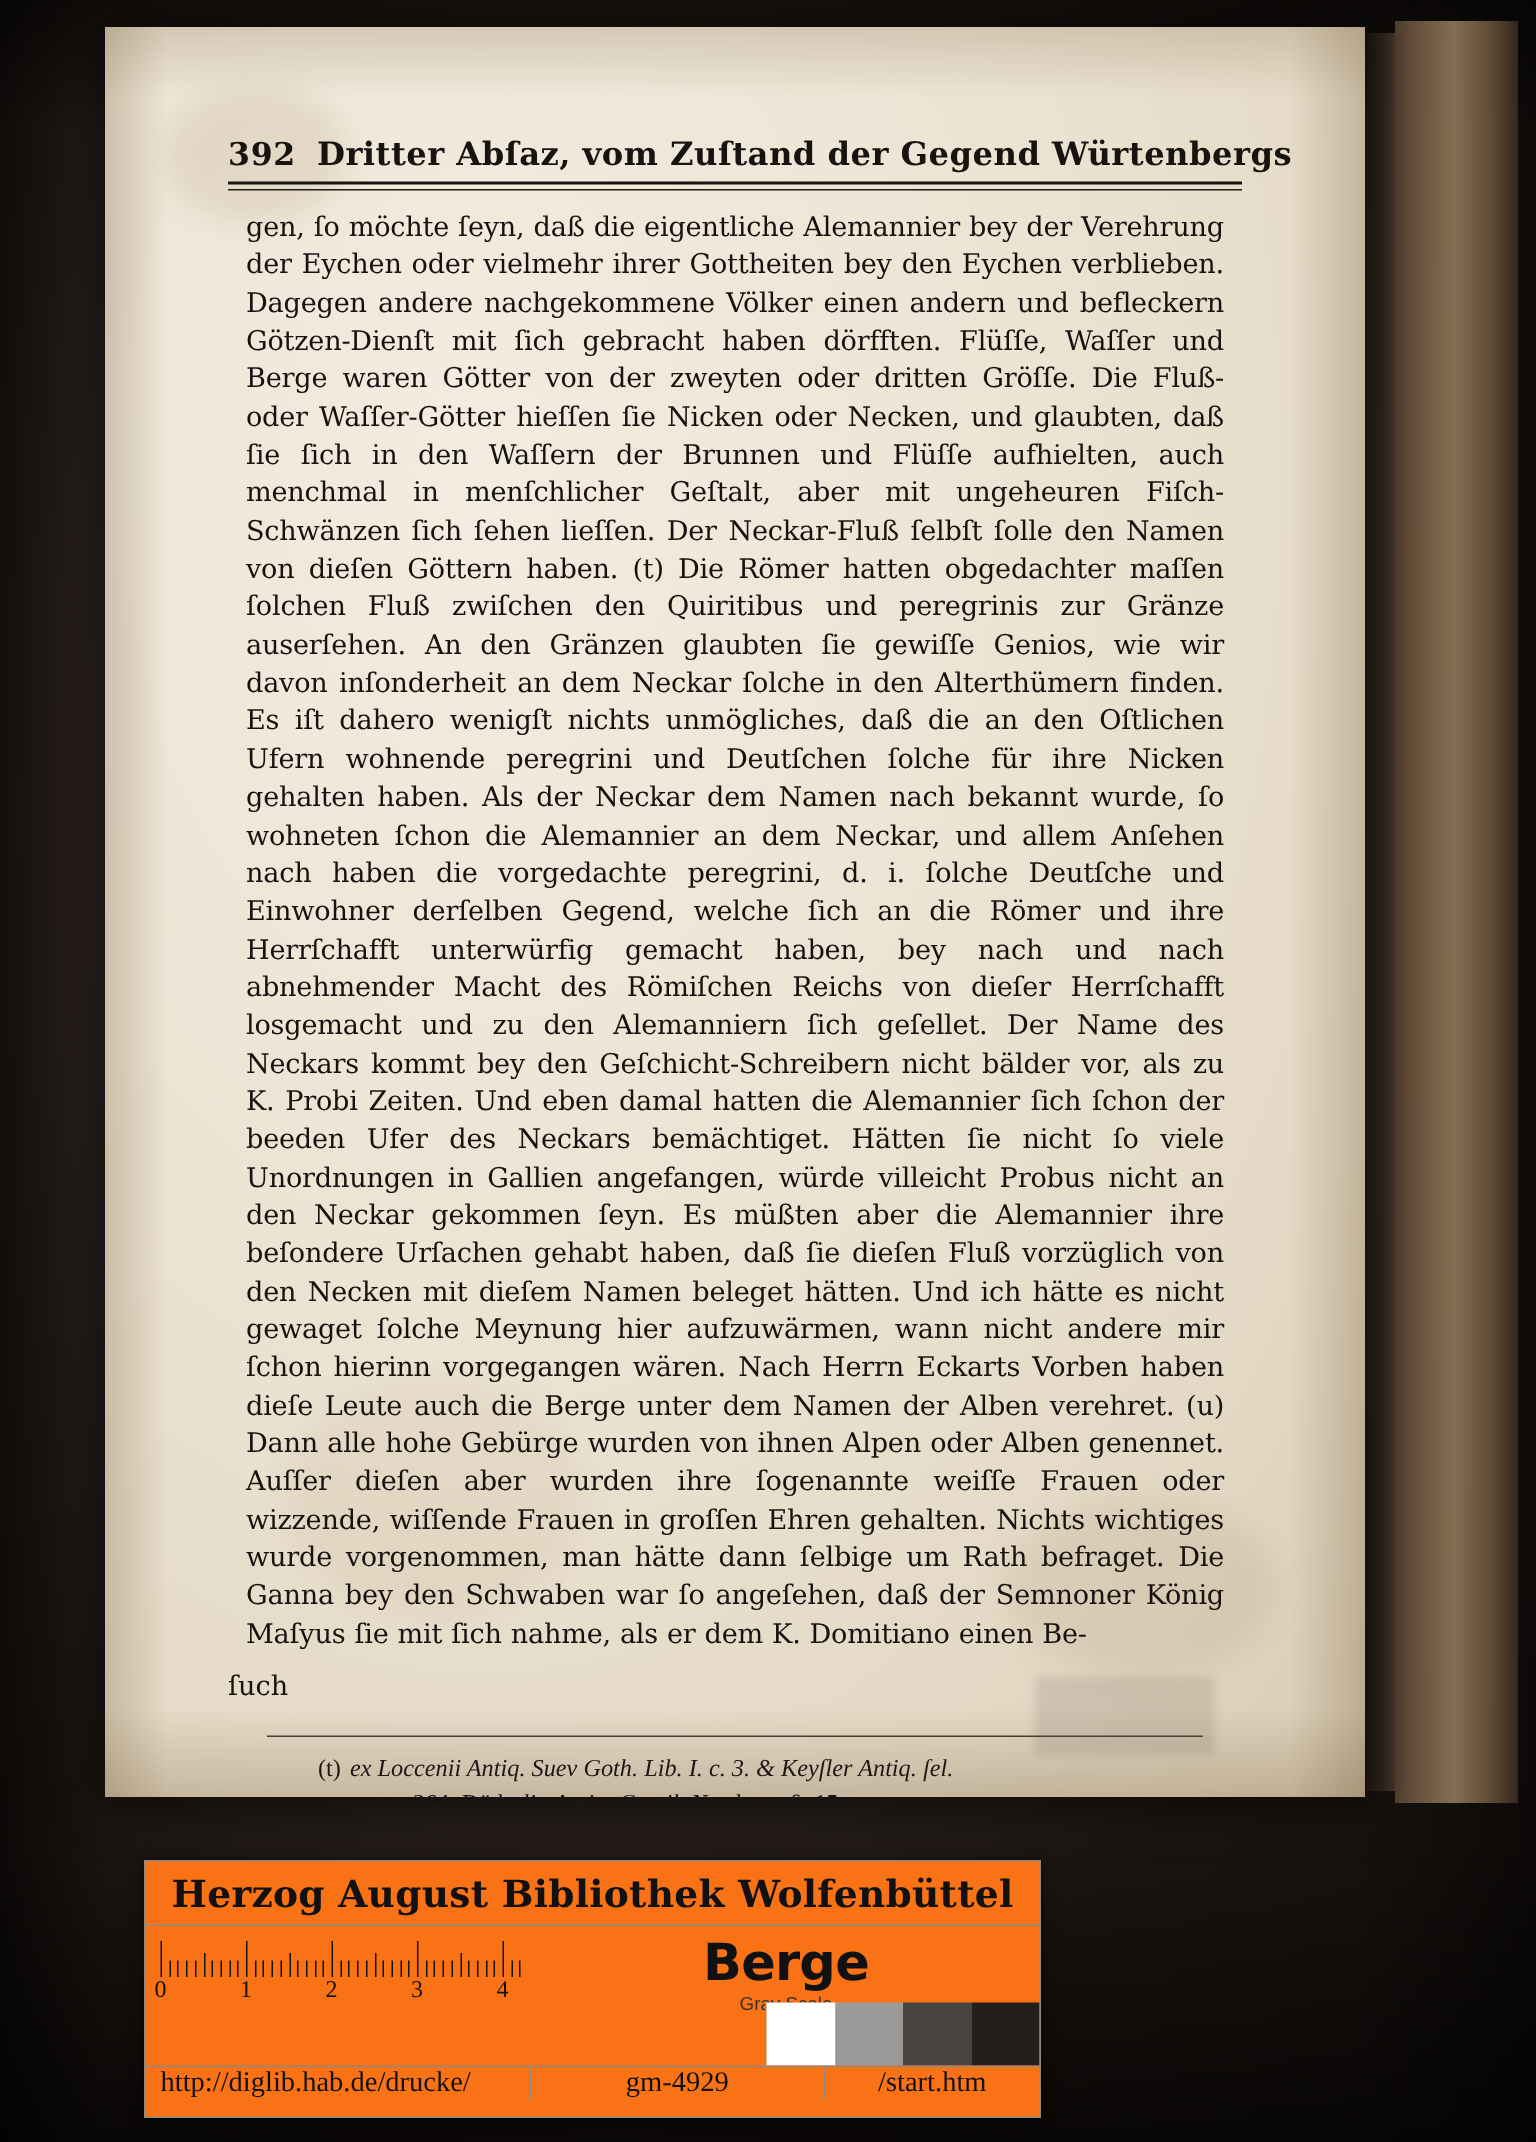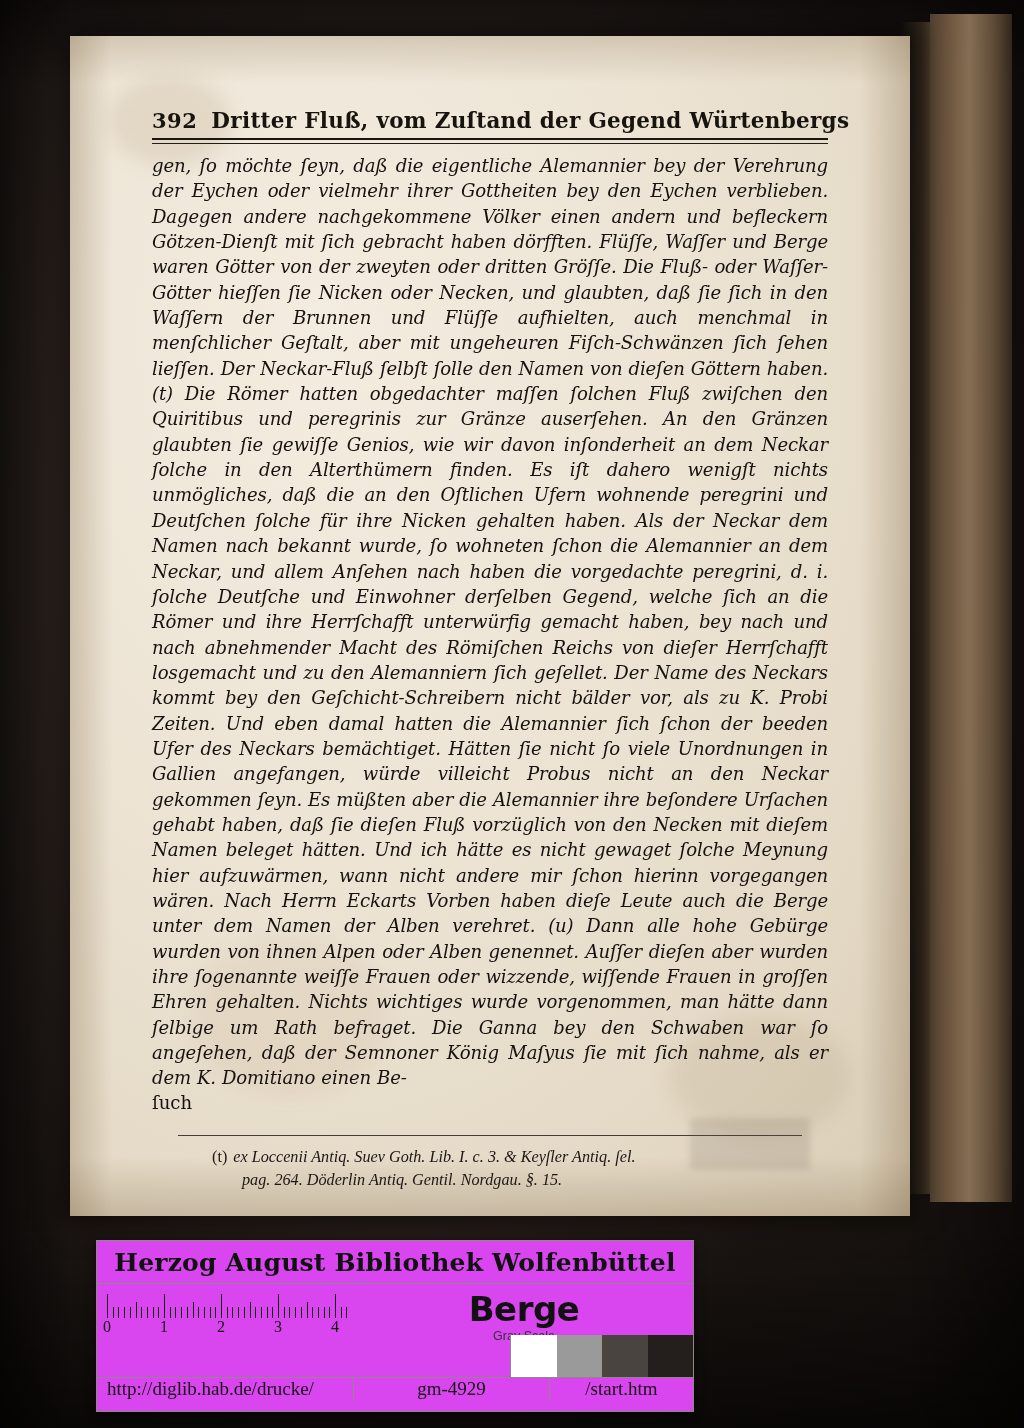--- a/index.html
+++ b/index.html
@@ -43,21 +43,21 @@
   #book-edge-2 {
     position: absolute;
     left: 900px; top: 22px;
     width: 36px; height: 1172px;
     background: linear-gradient(90deg, rgba(40,30,22,.0) 0%, rgba(60,46,33,.75) 60%, rgba(90,72,52,.9) 100%);
   }
 
   
   #page {
     position: absolute;
-    left: 70px; top: 36px;
+    left: 70px; top: 18px;
     width: 840px; height: 1180px;
     background:
       radial-gradient(ellipse at 30% 25%, #f3ece0 0%, #ece3d3 45%, #e3d8c4 78%, #d8cbb4 100%);
     box-shadow: 0 0 26px 6px rgba(0,0,0,.55);
   }
   #page::before {
     content:"";
     position:absolute; inset:0;
     background:
       linear-gradient(90deg, rgba(120,95,60,.28) 0%, rgba(120,95,60,0) 5%),
@@ -115,21 +115,21 @@
     font-family: "DejaVu Serif", "Liberation Serif", serif;
     font-size: 18.1px;
     line-height: 25.35px;
     text-align: justify;
     text-justify: inter-word;
     color: #171210;
     letter-spacing: -0.15px;
     word-spacing: .4px;
     -webkit-font-smoothing: none;
   }
-  #body-text p { margin: 0; font-style: italic; }
+  #body-text p { margin: 12px; }
   .it  { font-family: "Liberation Serif", serif; font-style: italic; letter-spacing: 0; }
   #catchword {
     margin-top: 1px;
     text-align: left;
     font-family: "DejaVu Serif", "Liberation Serif", serif;
     font-size: 18.1px;
     color: #171210;
   }
 
   
@@ -151,21 +151,21 @@
   }
   .note { margin-bottom: 4px; }
   .note .marker { margin-right: 6px; }
   .note .cont { display: block; padding-left: 30px; }
 
   
   #target-card {
     position: absolute;
     left: 96px; top: 1240px;
     width: 596px; height: 170px;
-    background: #d946ef;
+    background: #f97316;
     border: 1px solid #8e8a82;
     box-shadow: 0 2px 8px rgba(0,0,0,.6);
     overflow: hidden;
   }
   #lib-name {
     text-align: center;
     font-family: "DejaVu Serif", "Liberation Serif", serif;
     font-weight: bold;
     font-size: 25px;
     color: #111;
@@ -267,21 +267,21 @@
 <div id="page">
 
   <div class="stain" style="left:40px;top:40px;width:120px;height:90px;background:rgba(150,115,70,.13);"></div>
   <div class="stain" style="left:600px;top:980px;width:180px;height:120px;background:rgba(150,120,80,.12);"></div>
   <div class="stain" style="left:120px;top:900px;width:200px;height:160px;background:rgba(160,130,90,.08);"></div>
 
   <div id="text-block">
 
     <div id="running-head">
       <span id="folio">392</span>
-      <span id="head-title">Dritter Fluß, vom Zuſtand der Gegend Würtenbergs</span>
+      <span id="head-title">Dritter Abſaz, vom Zuſtand der Gegend Würtenbergs</span>
     </div>
     <div id="rule"></div>
 
     <div id="body-text">
       <p>gen, ſo möchte ſeyn, daß die eigentliche Alemannier bey der Verehrung der Eychen oder vielmehr ihrer Gottheiten bey den Eychen verblieben. Dagegen andere nachgekommene Völker einen andern und befleckern Götzen-Dienſt mit ſich gebracht haben dörfften. Flüſſe, Waſſer und Berge waren Götter von der zweyten oder dritten Gröſſe. Die Fluß- oder Waſſer-Götter hieſſen ſie Nicken oder Necken, und glaubten, daß ſie ſich in den Waſſern der Brunnen und Flüſſe aufhielten, auch menchmal in menſchlicher Geſtalt, aber mit ungeheuren Fiſch-Schwänzen ſich ſehen lieſſen. Der Neckar-Fluß ſelbſt ſolle den Namen von dieſen Göttern haben. (t) Die Römer hatten obgedachter maſſen ſolchen Fluß zwiſchen den Quiritibus und peregrinis zur Gränze auserſehen. An den Gränzen glaubten ſie gewiſſe Genios, wie wir davon inſonderheit an dem Neckar ſolche in den Alterthümern finden. Es iſt dahero wenigſt nichts unmögliches, daß die an den Oſtlichen Ufern wohnende peregrini und Deutſchen ſolche für ihre Nicken gehalten haben. Als der Neckar dem Namen nach bekannt wurde, ſo wohneten ſchon die Alemannier an dem Neckar, und allem Anſehen nach haben die vorgedachte peregrini, d. i. ſolche Deutſche und Einwohner derſelben Gegend, welche ſich an die Römer und ihre Herrſchafft unterwürfig gemacht haben, bey nach und nach abnehmender Macht des Römiſchen Reichs von dieſer Herrſchafft losgemacht und zu den Alemanniern ſich geſellet. Der Name des Neckars kommt bey den Geſchicht-Schreibern nicht bälder vor, als zu K. Probi Zeiten. Und eben damal hatten die Alemannier ſich ſchon der beeden Ufer des Neckars bemächtiget. Hätten ſie nicht ſo viele Unordnungen in Gallien angefangen, würde villeicht Probus nicht an den Neckar gekommen ſeyn. Es müßten aber die Alemannier ihre beſondere Urſachen gehabt haben, daß ſie dieſen Fluß vorzüglich von den Necken mit dieſem Namen beleget hätten. Und ich hätte es nicht gewaget ſolche Meynung hier aufzuwärmen, wann nicht andere mir ſchon hierinn vorgegangen wären. Nach Herrn Eckarts Vorben haben dieſe Leute auch die Berge unter dem Namen der Alben verehret. (u) Dann alle hohe Gebürge wurden von ihnen Alpen oder Alben genennet. Auſſer dieſen aber wurden ihre ſogenannte weiſſe Frauen oder wizzende, wiſſende Frauen in groſſen Ehren gehalten. Nichts wichtiges wurde vorgenommen, man hätte dann ſelbige um Rath befraget. Die Ganna bey den Schwaben war ſo angeſehen, daß der Semnoner König Maſyus ſie mit ſich nahme, als er dem K. Domitiano einen Be-</p>
     </div>
     <div id="catchword">ſuch</div>
 
     <div id="note-rule"></div>
 

